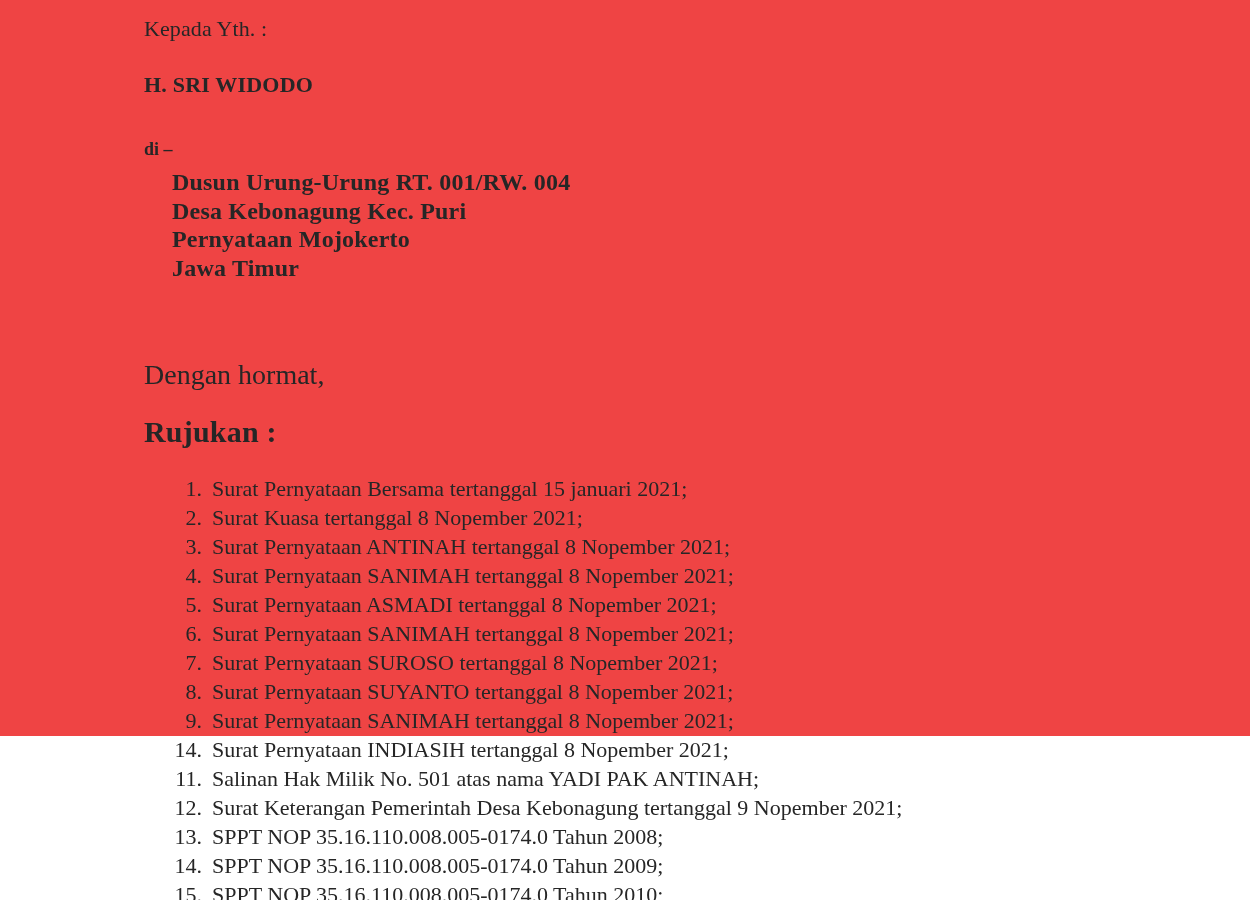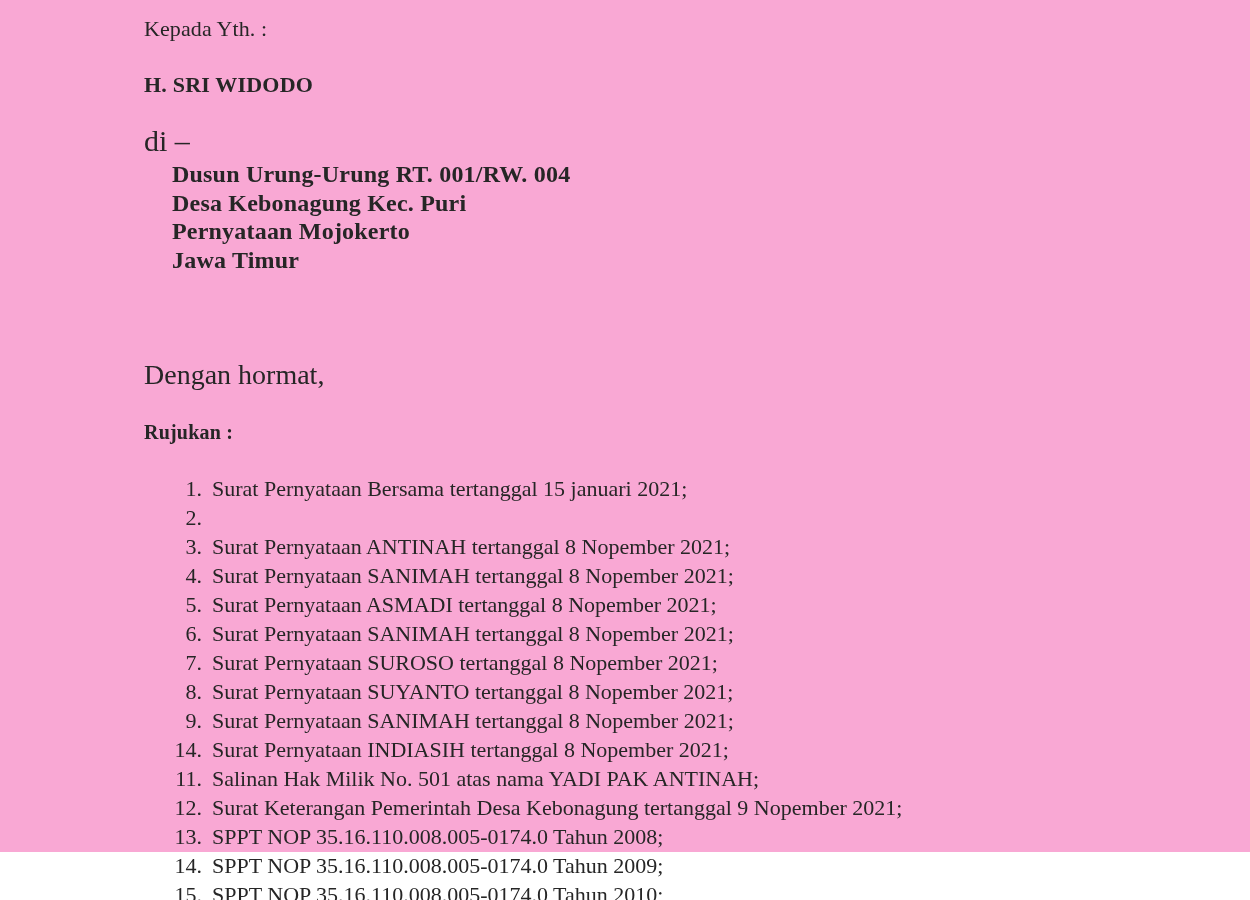--- a/index.html
+++ b/index.html
@@ -12,22 +12,22 @@
     height: 900px;
     overflow: hidden;
     font-family: "Liberation Serif", "DejaVu Serif", serif;
     color: #262626;
     -webkit-font-smoothing: antialiased;
   }
 
   .page {
     position: relative;
     width: 1250px;
-    height: 852px;
-    background: #f9a8d4;
+    height: 736px;
+    background: #ef4444;
   }
 
   
   .addr-block {
     position: absolute;
     left: 144px;
     top: 14px;
     width: 900px;
   }
 
@@ -39,23 +39,24 @@
 
   .line-name {
     margin-top: 26px;
     font-size: 22px;
     line-height: 30px;
     font-weight: bold;
     letter-spacing: .2px;
   }
 
   .line-di {
-    margin-top: 26px;
-    font-size: 30px;
-    line-height: 30px;
+    margin-top: 34px;
+    font-size: 18px;
+    line-height: 30px;
+    font-weight: bold;
   }
 
   .addr-lines {
     margin-top: 4px;
     margin-left: 28px;
     list-style: none;
     padding: 0;
   }
   .addr-lines li {
     font-size: 24px;
@@ -71,21 +72,21 @@
     left: 144px;
     top: 360px;
     font-size: 28px;
     line-height: 30px;
   }
 
   .ruj-head {
     position: absolute;
     left: 144px;
     top: 417px;
-    font-size: 20px;
+    font-size: 30px;
     line-height: 30px;
     font-weight: bold;
     letter-spacing: .2px;
   }
 
   
   .ref-list {
     position: absolute;
     left: 144px;
     top: 474px;
@@ -137,20 +138,21 @@
 
   <div class="ruj-head">Rujukan :</div>
 
   <ol class="ref-list">
     <li>
       <span class="ref-num">1.</span>
       <span class="ref-txt">Surat Pernyataan Bersama tertanggal 15 januari 2021;</span>
     </li>
     <li>
       <span class="ref-num">2.</span>
+      <span class="ref-txt">Surat Kuasa tertanggal 8 Nopember 2021;</span>
     </li>
     <li>
       <span class="ref-num">3.</span>
       <span class="ref-txt">Surat Pernyataan ANTINAH tertanggal 8 Nopember 2021;</span>
     </li>
     <li>
       <span class="ref-num">4.</span>
       <span class="ref-txt">Surat Pernyataan SANIMAH tertanggal 8 Nopember 2021;</span>
     </li>
     <li>

